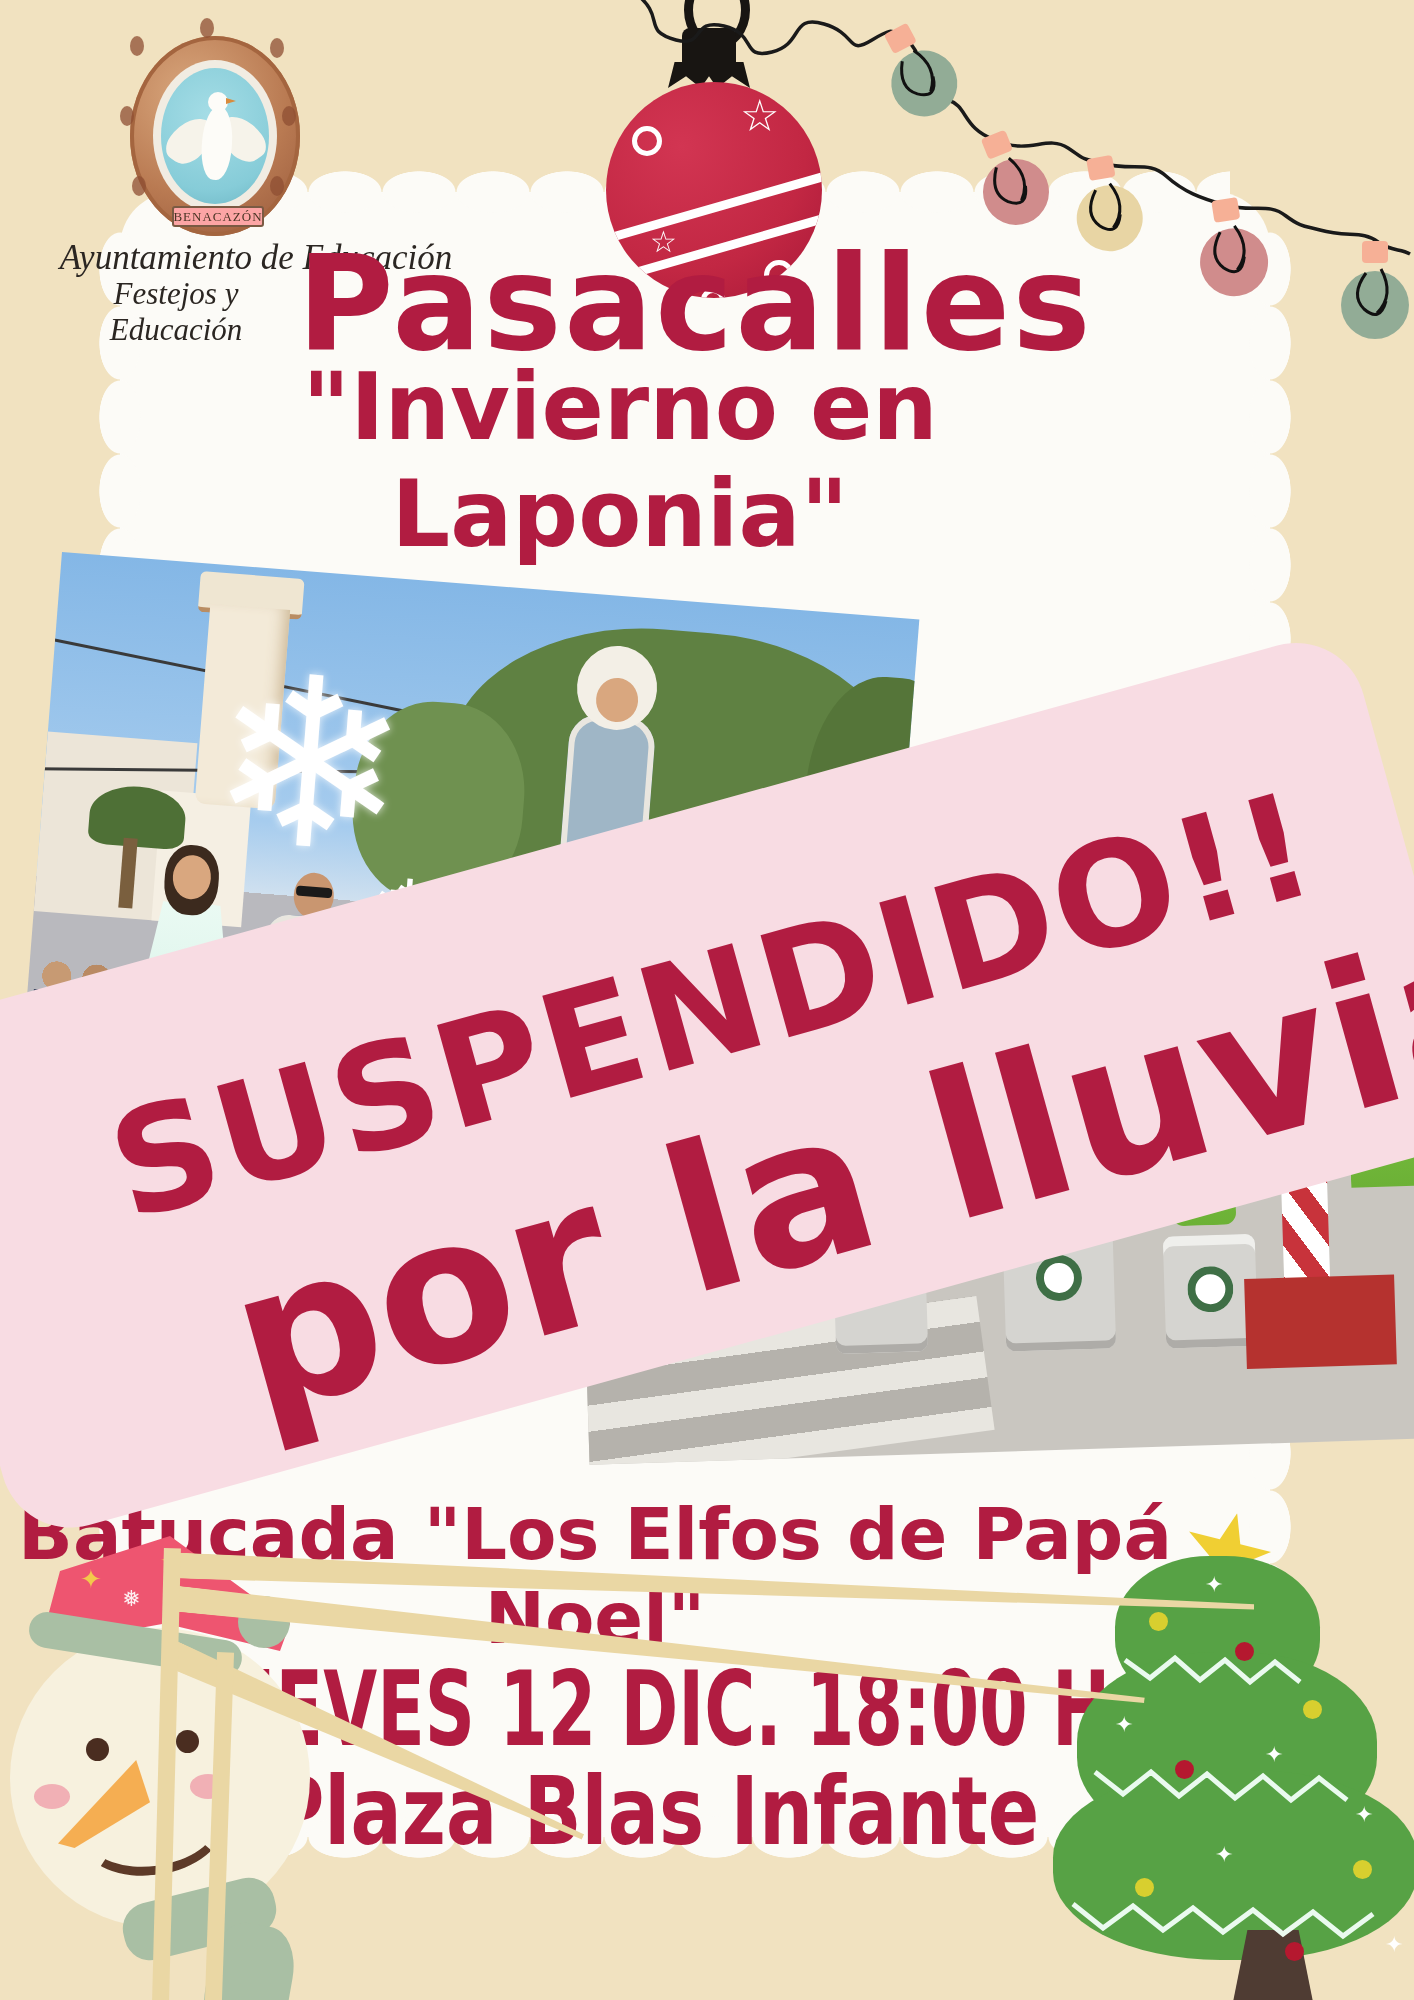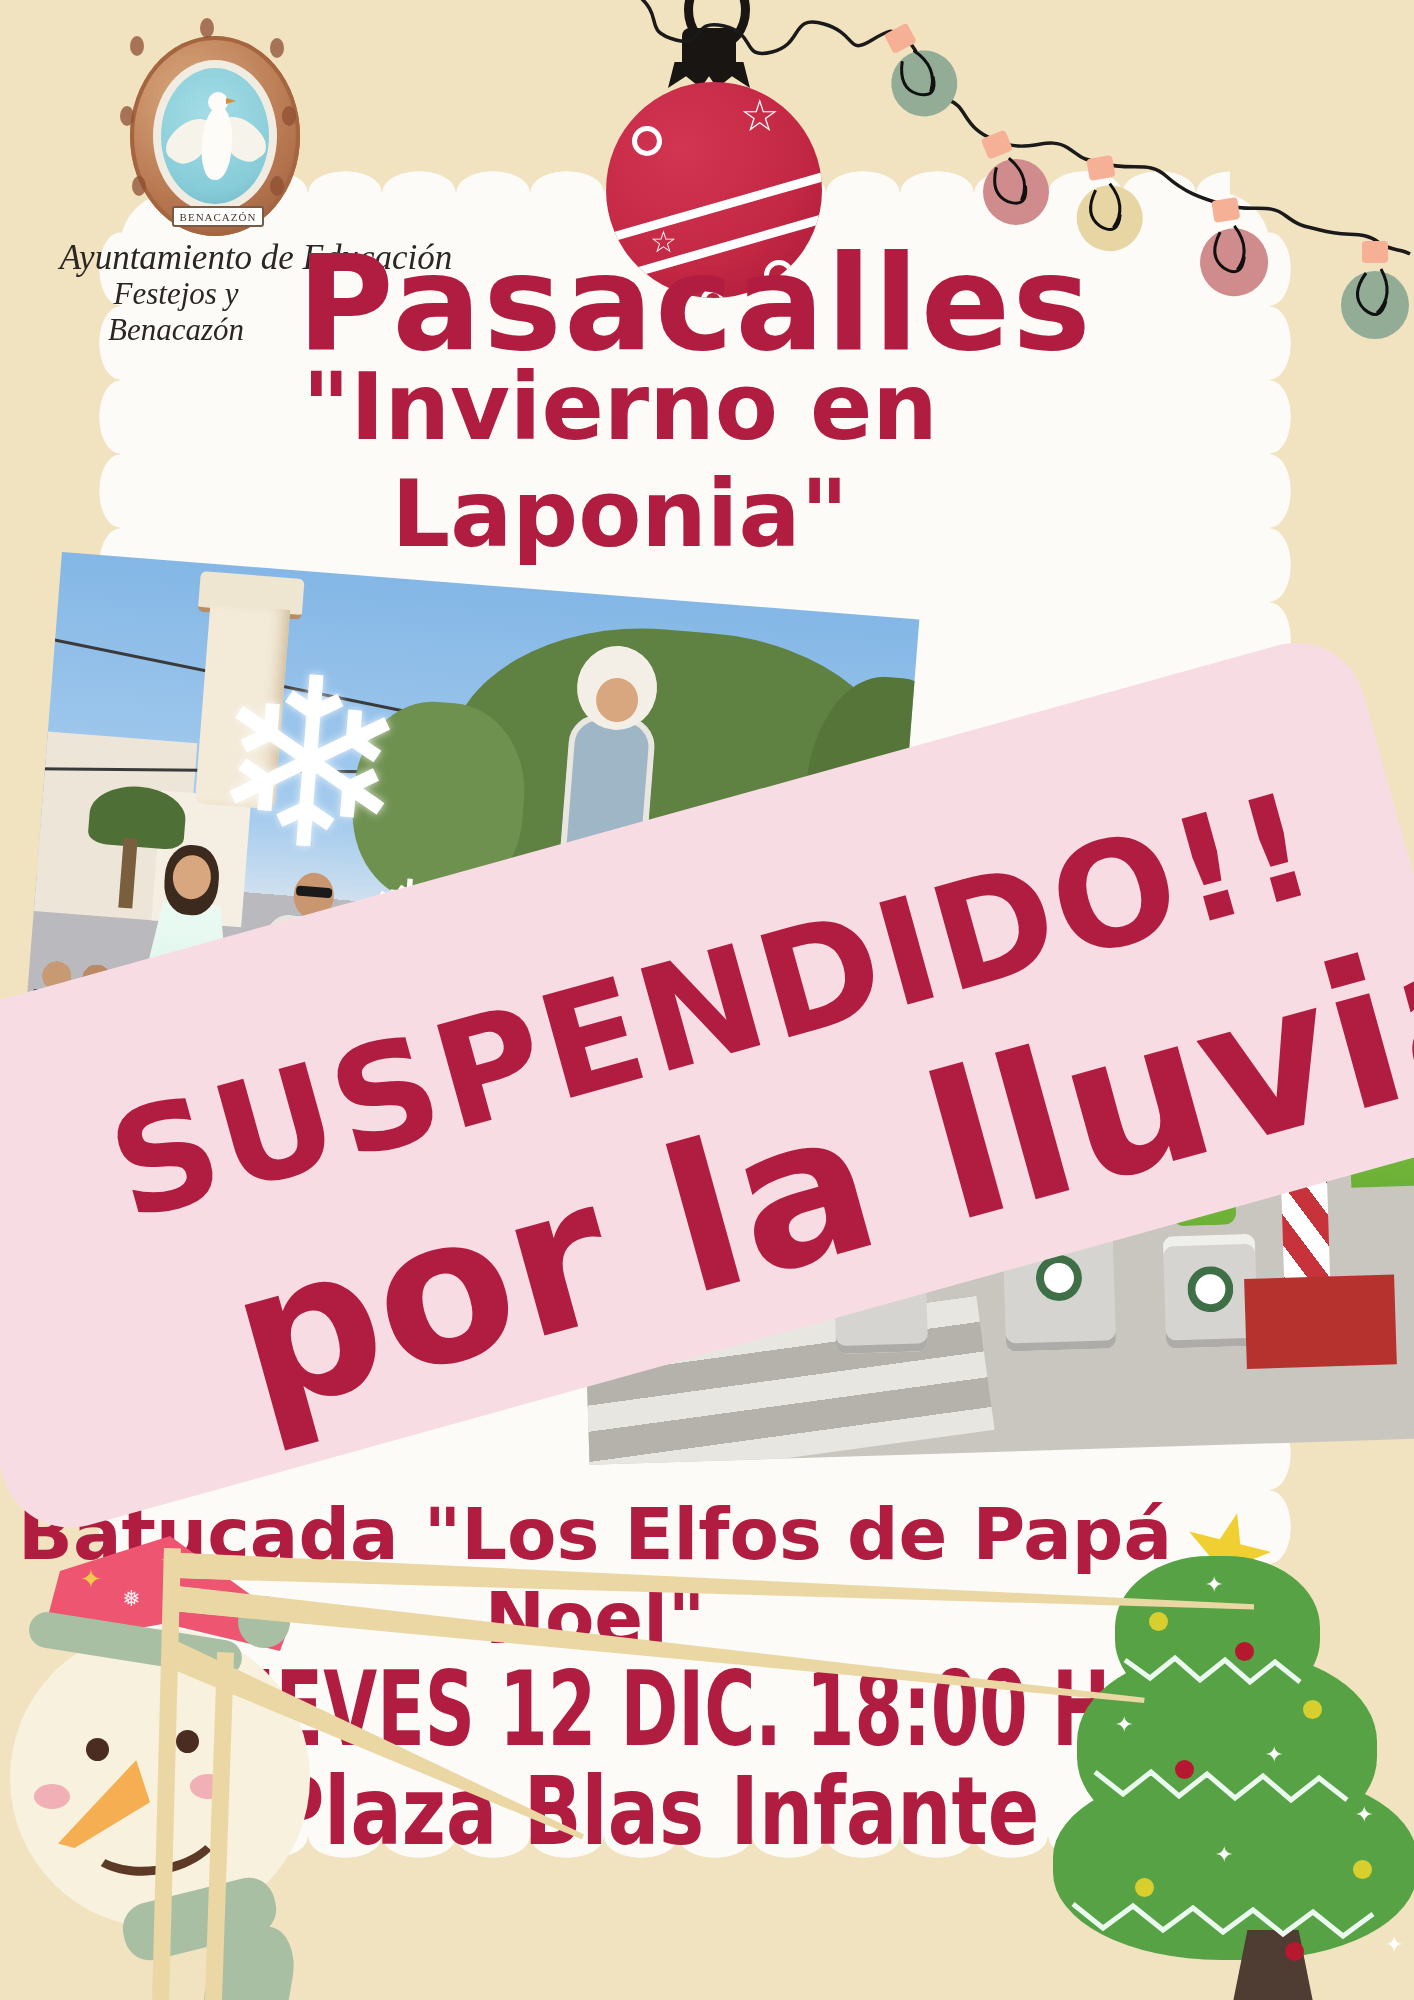--- a/index.html
+++ b/index.html
@@ -41,23 +41,23 @@
       background:radial-gradient(circle at 45% 35%,#a5dde6,var(--crest_blue) 70%,#6db6c4);}
   .dove-body{left:72px;top:70px;width:30px;height:74px;border-radius:50% 50% 45% 45%;
       background:#fdfcf8;transform:rotate(4deg);}
   .dove-wing-l{left:42px;top:78px;width:36px;height:52px;border-radius:80% 20% 60% 40%;
       background:#f6f3ea;transform:rotate(35deg);}
   .dove-wing-r{left:94px;top:76px;width:36px;height:52px;border-radius:20% 80% 40% 60%;
       background:#f6f3ea;transform:rotate(-35deg);}
   .dove-head{left:78px;top:56px;width:20px;height:20px;border-radius:50%;background:#fdfcf8;}
   .dove-beak{left:96px;top:62px;width:10px;height:6px;background:#d98b3c;
       clip-path:polygon(0 0,100% 50%,0 100%);}
-  .crest-plate{left:42px;top:170px;width:88px;height:17px;background:#ffffff;
+  .crest-plate{left:42px;top:170px;width:88px;height:17px;background:#fca5a5;
       border:2px solid #7a5a43;border-radius:3px;display:flex;align-items:center;justify-content:center;
-      font-size:11px;letter-spacing:1px;color:#4a3525;font-family:"Liberation Serif",serif;}
+      font-size:13px;letter-spacing:1px;color:#4a3525;font-family:"Liberation Serif",serif;}
   .crest-caption{z-index:4;color:#2b2622;font-family:"Liberation Serif",serif;font-style:italic;
       text-align:center;}
   .cap1{left:30px;top:238px;width:452px;font-size:35px;}
   .cap2{left:70px;top:276px;width:212px;font-size:31px;}
   
   .bauble{left:600px;top:-30px;width:240px;height:340px;z-index:4;}
   .cord{left:84px;top:0px;width:48px;height:62px;border:9px solid #181512;border-radius:50%;}
   .cap{left:82px;top:58px;width:54px;height:44px;background:#181512;border-radius:8px 8px 2px 2px;}
   .cap-flare{left:68px;top:92px;width:82px;height:26px;background:#181512;
       clip-path:polygon(8% 0,92% 0,100% 100%,78% 55%,60% 100%,50% 55%,40% 100%,22% 55%,0 100%);}
@@ -209,21 +209,21 @@
   <div class="abs crest-white"></div>
   <div class="abs crest-blue"></div>
   <div class="abs dove-wing-l"></div>
   <div class="abs dove-wing-r"></div>
   <div class="abs dove-body"></div>
   <div class="abs dove-head"></div>
   <div class="abs dove-beak"></div>
   <div class="abs crest-plate">BENACAZÓN</div>
 </div>
 <div class="abs crest-caption cap1">Ayuntamiento de Educación</div>
-<div class="abs crest-caption cap2">Festejos y Benacazón</div>
+<div class="abs crest-caption cap2">Festejos y Educación</div>
 
 <div class="abs bauble">
   <div class="abs cord"></div>
   <div class="abs cap"></div>
   <div class="abs cap-flare"></div>
   <div class="abs ball">
     <div class="stripe" style="top:118px;"></div>
     <div class="stripe" style="top:160px;"></div>
     <span class="deco" style="left:134px;top:8px;font-size:44px;">☆</span>
     <span class="deco" style="left:44px;top:142px;font-size:30px;">☆</span>

